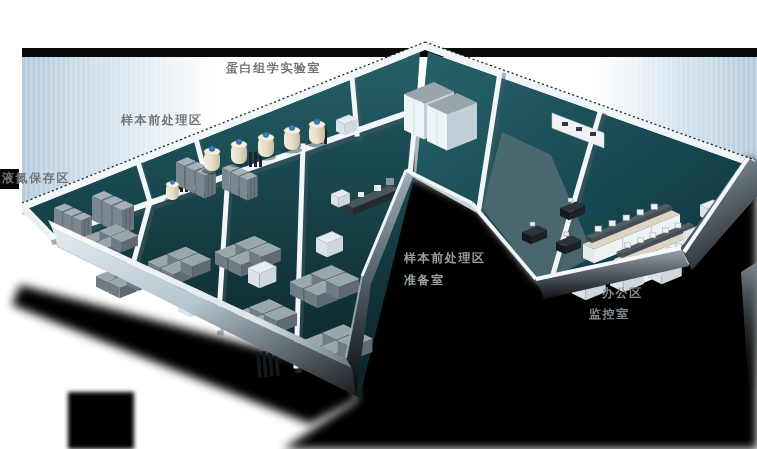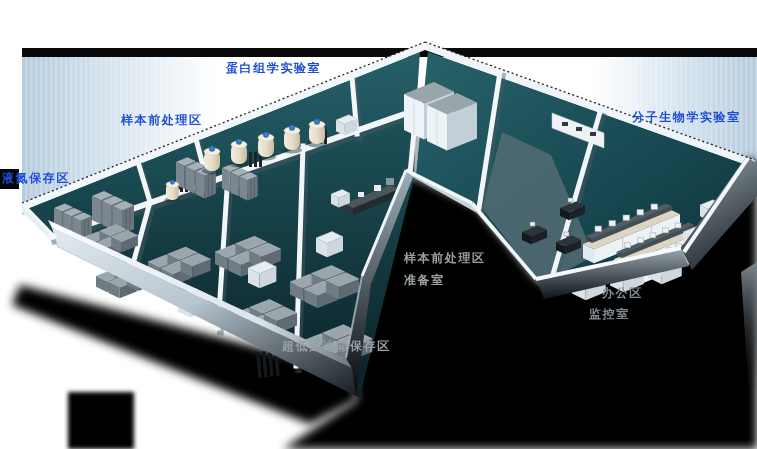--- a/index.html
+++ b/index.html
@@ -1,20 +1,20 @@
 <!DOCTYPE html>
 <html><head>
 <meta charset="utf-8">
 <style>
   html,body{margin:0;padding:0;background:#fff;}
   .stage{position:relative;width:757px;height:449px;background:#ffffff;overflow:hidden;
          font-family:"DejaVu Sans",sans-serif;}
   .stage svg{position:absolute;left:0;top:0;}
   .lbl{position:absolute;font-size:12px;font-weight:bold;letter-spacing:1.6px;white-space:nowrap;line-height:14px;}
-  .lbl.dark{color:#1d4ed8;}
+  .lbl.dark{color:#737373;}
   .lbl.light{color:#99a1a6;margin-top:20px;}
   .lbl.mid{color:#828b91;}
   .lbl-proteomics{left:226px;top:61px;}
   .lbl-ln2{left:121px;top:113px;}
   .lbl-cold{left:2px;top:171px;}
   .lbl-molecular{left:632px;top:110px;}
   .lbl-sample{left:404px;top:231px;}
   .lbl-prep{left:404px;top:253px;text-align:right;}
   .lbl-office{left:564px;top:286px;margin-left:38px;}
   .lbl-monitor{left:589px;top:307px;}
@@ -318,20 +318,18 @@
     <path d="M22,203 L425,42"></path>
     <path d="M425,42 L755,160"></path>
   </g>
 </svg>
 
 <div class="black-chip"></div>
 
 <div class="lbl dark lbl-proteomics">蛋白组学实验室</div>
 <div class="lbl dark lbl-ln2">样本前处理区</div>
 <div class="lbl dark lbl-cold">液氮保存区</div>
-<div class="lbl dark lbl-molecular">分子生物学实验室</div>
 <div class="lbl light lbl-sample">样本前处理区</div>
 <div class="lbl light lbl-prep">准备室</div>
 <div class="lbl mid lbl-office">办公区</div>
 <div class="lbl mid lbl-monitor">监控室</div>
-<div class="lbl light lbl-ult">超低温冰箱保存区</div>
 
 </div>
 
 </body></html>

